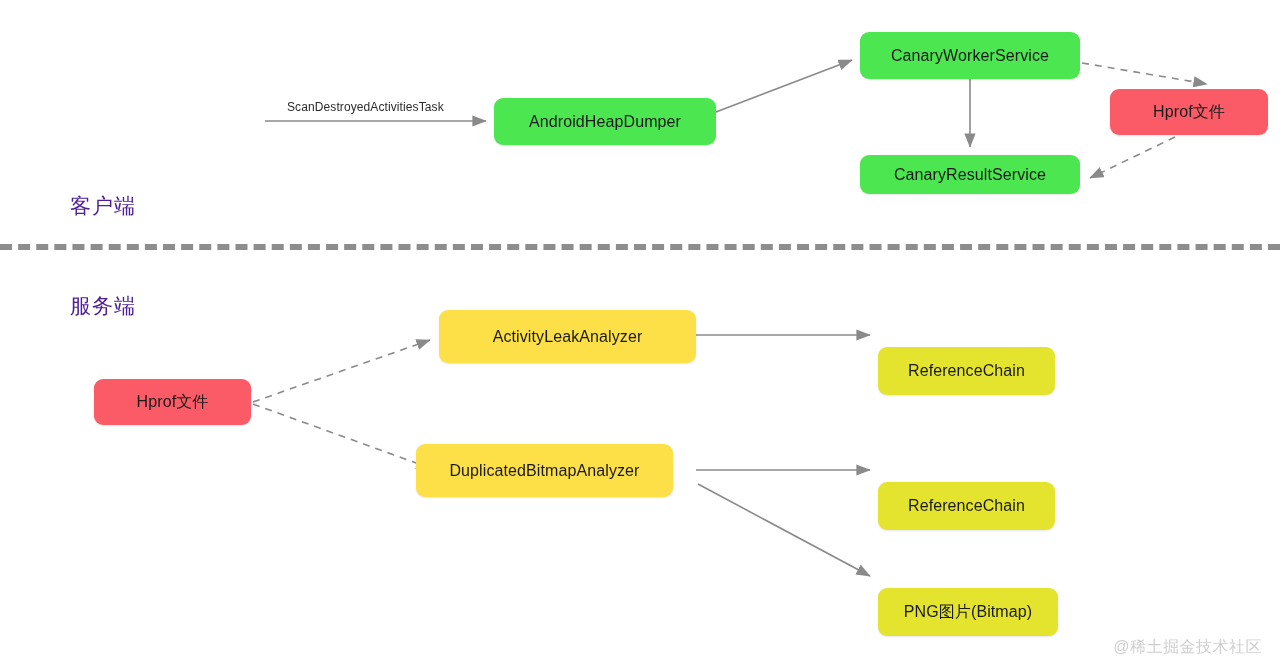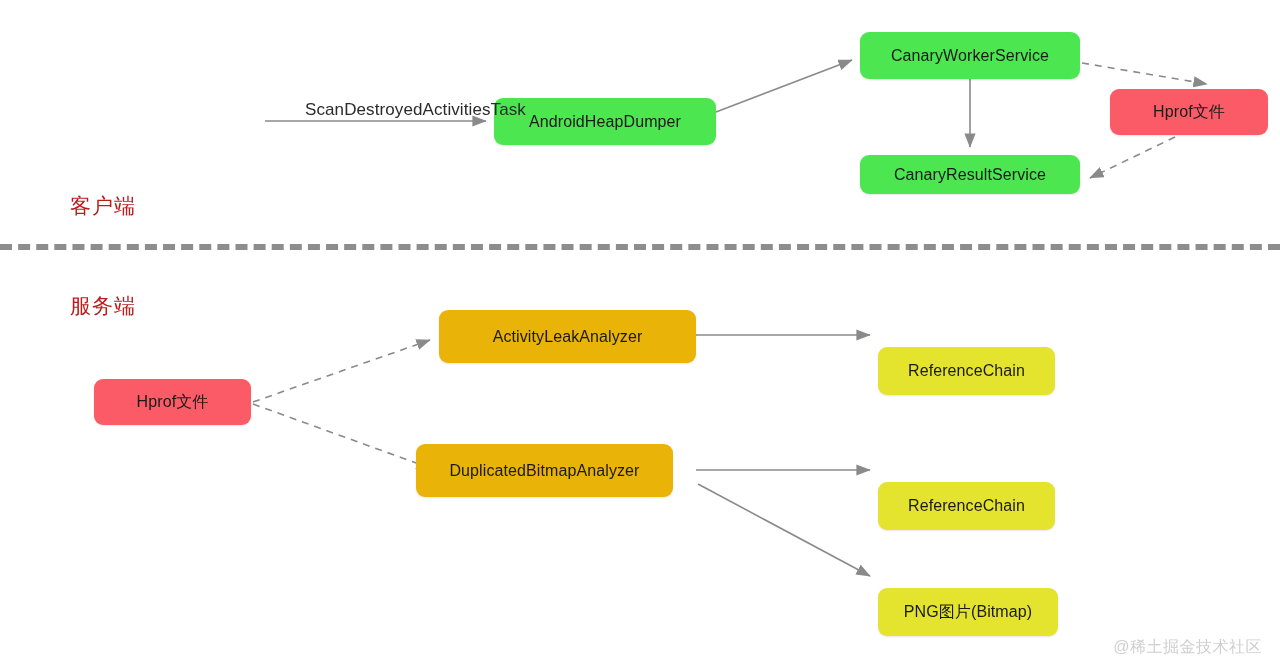--- a/index.html
+++ b/index.html
@@ -33,37 +33,36 @@
     align-items: center;
     justify-content: center;
     color: #1a1a1a;
     font-size: 16px;
     letter-spacing: 0.1px;
     white-space: nowrap;
     box-shadow: 0 1px 2px rgba(0,0,0,0.10);
   }
   .node.green  { background: #4ce651; }
   .node.red    { background: #fa5b66; }
-  .node.cyan   { background: #eab308; align-items: center; }
+  .node.cyan   { background: #fde047; align-items: center; }
   .node.yellow { background: #e4e42e; margin-top: 36px; }
 
   .section-label {
     position: absolute;
     font-size: 21px;
-    color: #b91c1c;
+    color: #4c1d95;
     letter-spacing: 1px;
     white-space: nowrap;
   }
   .edge-label {
     position: absolute;
-    font-size: 17px;
+    font-size: 12px;
     color: #2b2b2b;
     white-space: nowrap;
     letter-spacing: 0.1px;
-    margin-left: 18px;
   }
   .divider {
     position: absolute;
     left: 0;
     top: 244px;
     width: 1280px;
     height: 0;
     border-top: 6px dashed #8d8d8d;
   }
   .watermark {

